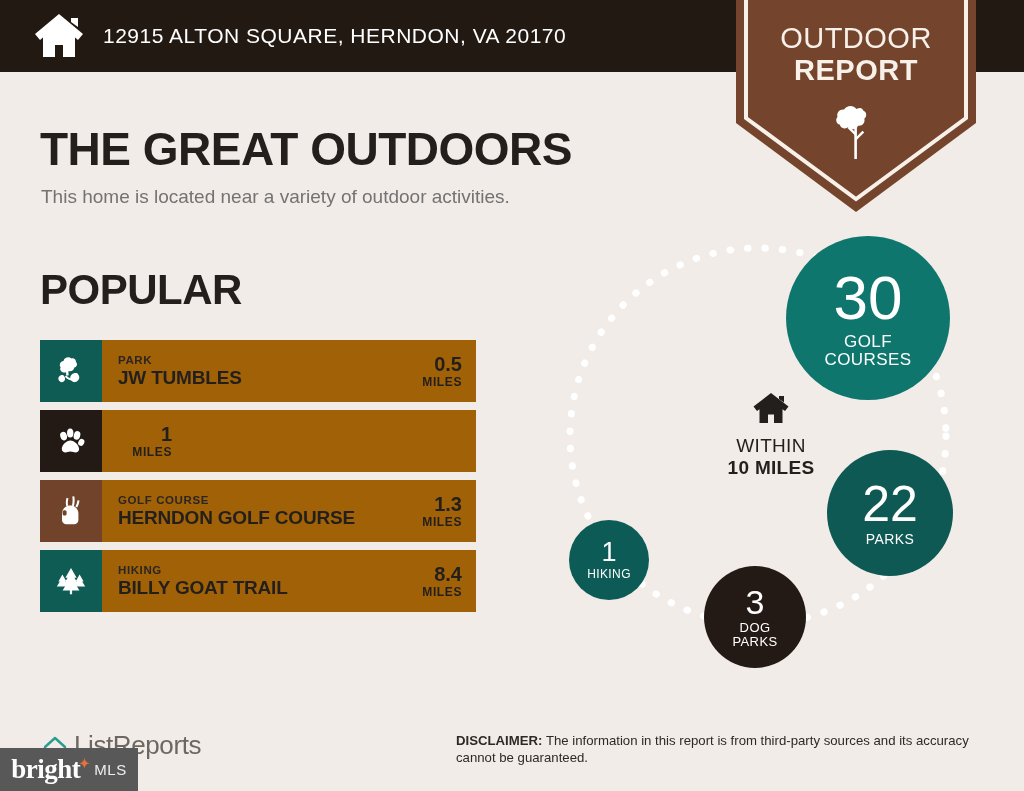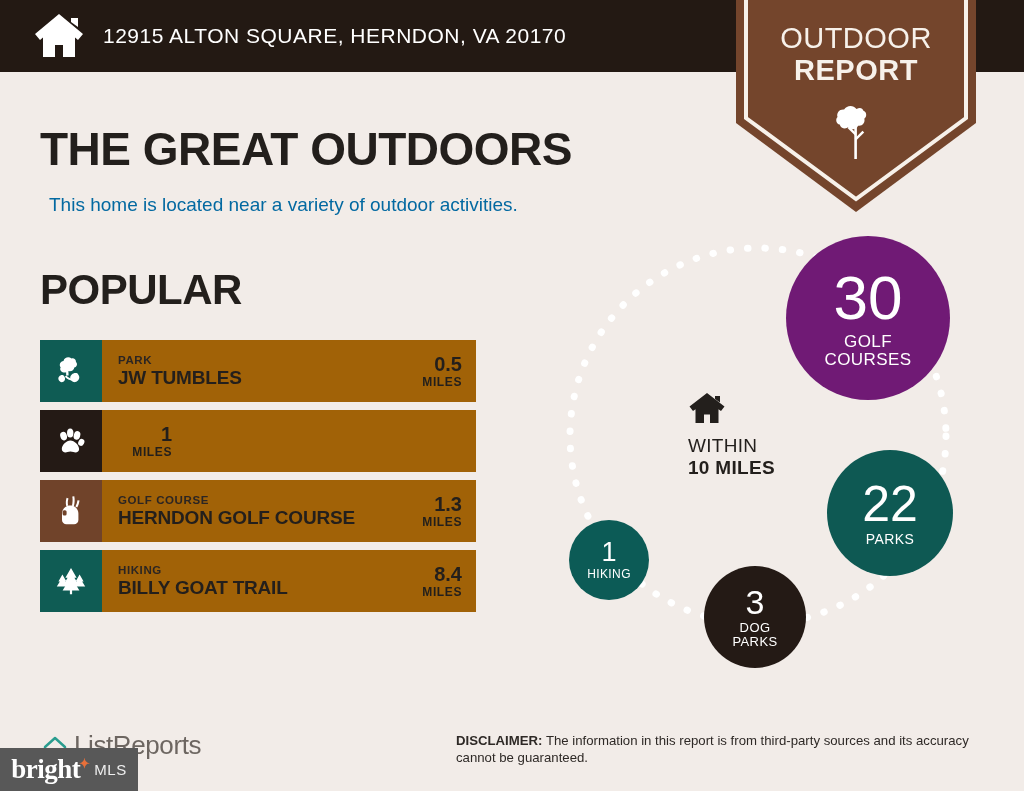--- a/index.html
+++ b/index.html
@@ -68,22 +68,22 @@
     font-size: 46px;
     font-weight: 700;
     letter-spacing: -0.5px;
     color: #231f1c;
     margin: 0;
   }
   .subtitle {
     position: absolute;
     left: 41px; top: 186px;
     font-size: 19px;
-    color: #0369a1;
-    margin: 8px;
+    color: #737373;
+    margin: 0;
   }
 
   
   .popular-heading {
     position: absolute;
     left: 40px; top: 266px;
     font-size: 42px;
     font-weight: 700;
     letter-spacing: -0.5px;
     margin: 0;
@@ -166,21 +166,21 @@
     justify-content: center;
     color: #ffffff;
     text-align: center;
   }
   .bubble .num { font-weight: 400; line-height: 1; }
   .bubble .lbl { font-weight: 400; letter-spacing: 0.4px; line-height: 1.05; }
 
   .bubble-golf {
     left: 246px; top: 8px;
     width: 164px; height: 164px;
-    background: #701a75;
+    background: #0f766e;
   }
   .bubble-golf .num { font-size: 62px; margin-bottom: 4px; }
   .bubble-golf .lbl { font-size: 17px; }
 
   .bubble-parks {
     left: 287px; top: 222px;
     width: 126px; height: 126px;
     background: #0e5953;
   }
   .bubble-parks .num { font-size: 50px; margin-bottom: 3px; }
@@ -197,22 +197,23 @@
   .bubble-hiking {
     left: 29px; top: 292px;
     width: 80px; height: 80px;
     background: #0c5b56;
   }
   .bubble-hiking .num { font-size: 27px; margin-bottom: 2px; }
   .bubble-hiking .lbl { font-size: 12px; }
 
   .diagram-center {
     position: absolute;
-    left: 148px; top: 163px;
+    left: 126px; top: 163px;
     width: 210px;
+    text-align: center;
   }
   .diagram-center svg { width: 38px; height: 34px; display: inline-block; }
   .center-text {
     margin-top: 6px;
     font-size: 19px;
     color: #231f1c;
     line-height: 22px;
     letter-spacing: 0.3px;
   }
   .center-text .strong { font-weight: 700; }

